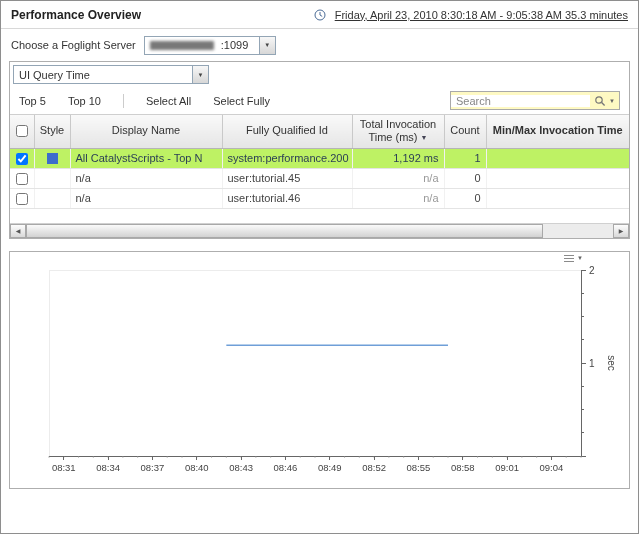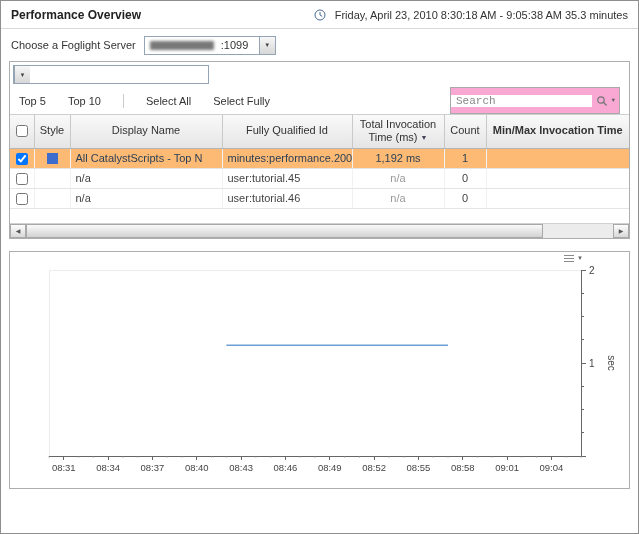--- a/index.html
+++ b/index.html
@@ -5,21 +5,21 @@
   *{box-sizing:border-box;margin:0;padding:0;}
   html,body{width:639px;height:534px;}
   body{
     font-family:"Liberation Sans",sans-serif;font-size:11px;color:#333;
     background:#fff;border:1px solid #8e8e8e;overflow:hidden;
   }
   
   .topbar{height:28px;display:flex;align-items:center;justify-content:space-between;
     padding:0 10px;border-bottom:1px solid #d8d8d8;text-align:center;}
   .page-title{font-weight:bold;font-size:12px;color:#222;}
-  .timerange{display:flex;align-items:center;gap:9px;color:#333;}
+  .timerange{display:flex;align-items:center;gap:9px;color:#333;text-decoration:underline;}
   
   .server-row{height:32px;display:flex;align-items:center;gap:8px;padding:0 10px;}
   .combo{display:flex;align-items:center;border:1px solid #93a5b5;background:#fff;height:19px;}
   .combo .combo-text{padding:0 5px;flex:1;white-space:nowrap;overflow:hidden;}
   .combo-btn{width:16px;height:100%;background:linear-gradient(#f7f7f7,#d7d7d7);
     border-left:1px solid #93a5b5;display:flex;align-items:center;justify-content:center;
     font-size:6px;color:#444;cursor:pointer;}
   .server-combo{width:132px;}
   .redacted{width:64px;height:9px;background:#787878;filter:blur(1.5px);border-radius:1px;margin:0 2px 0 5px;}
   
@@ -28,37 +28,37 @@
   .metric-combo{width:196px;}
   .section-header{height:18px;background:linear-gradient(#fbfbfb,#e2e2e2);
     border-bottom:1px solid #c2c2c2;display:flex;align-items:center;padding:0 6px;color:#333;}
   .combo-row + .section-header{border-top:1px solid #d5d5d5;}
   
   .toolbar{height:28px;display:flex;align-items:center;padding:0 9px;gap:22px;
     border-bottom:1px solid #cfcfcf;background:#fff;}
   .tool-btn{color:#333;cursor:pointer;white-space:nowrap;}
   .tool-sep{width:1px;height:14px;background:#ccc;}
   .search-box{margin-left:auto;display:flex;align-items:center;border:1px solid #a9a9a9;
-    height:27px;width:170px;background:#f9a8d4;font-family:Liberation Mono, monospace;}
+    height:19px;width:170px;background:#fef9c3;}
   .search-box input{border:none;outline:none;flex:1;font:inherit;padding:0 5px;color:#333;min-width:0;}
   .search-box input::placeholder{color:#888;}
   .search-icons{display:flex;align-items:center;gap:3px;padding:0 4px;cursor:pointer;}
   .dd-arrow{font-size:6px;color:#666;}
   
   table.grid{width:100%;border-collapse:collapse;table-layout:fixed;}
   .grid th{height:33px;background:linear-gradient(#f9f9f9,#e5e5e5);
     border-right:1px solid #c9c9c9;border-bottom:1px solid #b5b5b5;
     font-weight:normal;text-align:center;padding:1px 3px;color:#333;line-height:1.25;cursor:pointer;}
   .grid th:last-child{border-right:none;font-weight:bold;}
   .grid td{height:20px;border-bottom:1px solid #e4e4e4;border-right:1px solid #f1f1f1;
     padding:0 5px;white-space:nowrap;overflow:hidden;color:#444;}
   .grid td:last-child{border-right:none;}
-  .grid tr.selected td{background:#fdba74;color:#2b3f55;}
+  .grid tr.selected td{background:#bef264;color:#2b3f55;}
   .col-check,.col-style{text-align:center;}
-  .cell-right{text-align:center;}
+  .cell-right{text-align:right;}
   td.na{color:#999;}
   input[type=checkbox]{width:12px;height:12px;margin:0;vertical-align:middle;}
   .swatch{display:inline-block;width:11px;height:11px;vertical-align:middle;}
   .sort-arrow{font-size:7px;color:#445;vertical-align:middle;}
   .table-filler{height:14px;background:#fff;}
   
   .hscroll{height:15px;background:#ececec;border-top:1px solid #d0d0d0;display:flex;align-items:stretch;}
   .hs-btn{width:16px;background:linear-gradient(#fdfdfd,#d9d9d9);border:1px solid #a8a8a8;
     display:flex;align-items:center;justify-content:center;font-size:6px;color:#555;cursor:pointer;}
   .hs-track{flex:1;position:relative;}
@@ -93,20 +93,21 @@
   <div class="combo server-combo">
     <span class="redacted"></span>
     <span class="combo-text">:1099</span>
     <span class="combo-btn">▼</span>
   </div>
 </div>
 
 <div class="panel">
   <div class="combo-row">
     <div class="combo metric-combo">
+      <span class="combo-text">UI Query Time</span>
       <span class="combo-btn">▼</span>
     </div>
   </div>
 
 
   <div class="toolbar">
     <span class="tool-btn">Top 5</span>
     <span class="tool-btn">Top 10</span>
     <span class="tool-sep"></span>
     <span class="tool-btn">Select All</span>
@@ -147,21 +148,21 @@
         </th>
         <th>Count</th>
         <th>Min/Max Invocation Time</th>
       </tr>
     </thead>
     <tbody>
         <tr class="selected">
       <td class="col-check"><input type="checkbox" checked="" style=""></td>
       <td class="col-style"><span class="swatch" style="background: rgb(61, 109, 204);"></span></td>
       <td>All CatalystScripts - Top N</td>
-      <td>minutes:performance.200</td>
+      <td>system:performance.200</td>
       <td class="cell-right">1,192 ms</td>
       <td class="cell-right">1</td>
       <td></td>
     </tr>
         <tr>
       <td class="col-check"><input type="checkbox" style=""></td>
       <td class="col-style"></td>
       <td>n/a</td>
       <td>user:tutorial.45</td>
       <td class="cell-right na">n/a</td>

